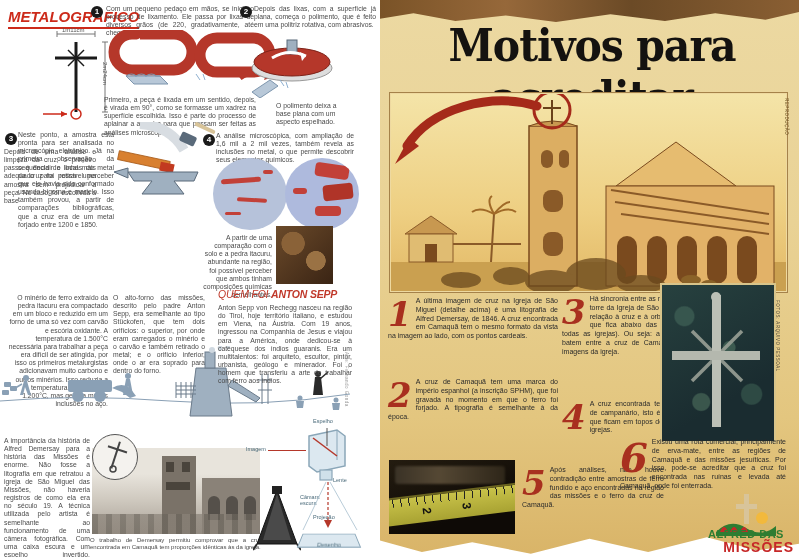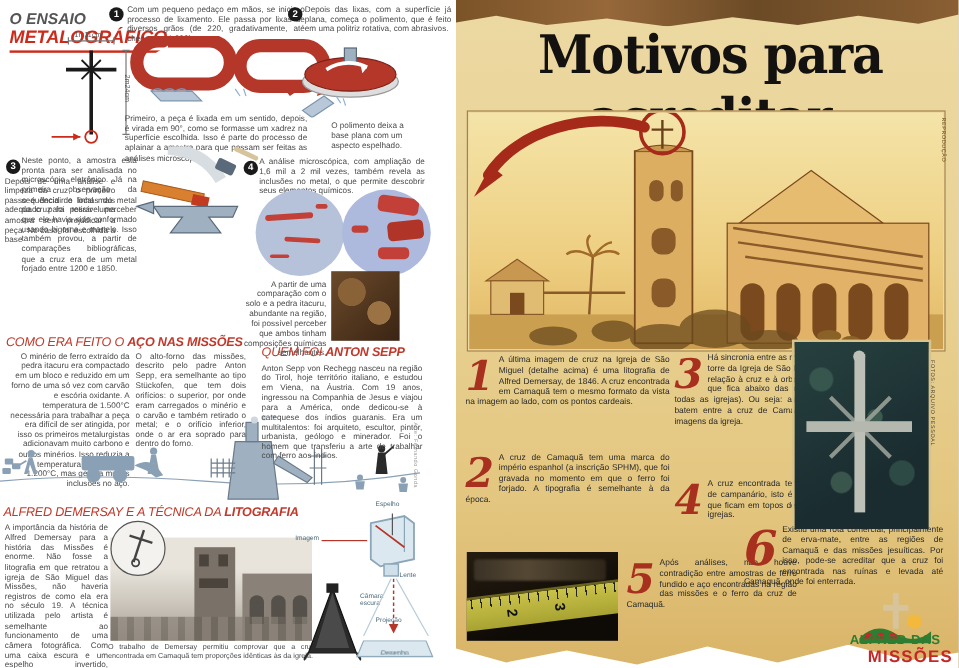--- a/index.html
+++ b/index.html
@@ -18,21 +18,20 @@
   .vert{writing-mode:vertical-rl;font-size:4.5px;color:#6b5020;letter-spacing:0.5px;}
 </style>
 </head>
 <body>
 
 <div id="canvas">
 
   <div class="abs" style="left:0;top:0;width:380px;height:557px;background:#fff;">
 
     <div class="abs" style="left:8px;top:8px;">
-      <div style="font-size:13px;font-style:italic;color:#555;font-weight:bold;">O ENSAIO</div>
       <div style="font-size:15px;font-style:italic;color:#cc2a1a;font-weight:800;border-bottom:2px solid #cc2a1a;padding-bottom:2px;">METALOGRÁFICO</div>
     </div>
 
     <svg class="abs" style="left:35px;top:26px;" width="82" height="100" viewBox="0 0 82 100">
       <line x1="22" y1="8" x2="60" y2="8" stroke="#777" stroke-width="1"></line>
       <line x1="22" y1="5" x2="22" y2="11" stroke="#777" stroke-width="1"></line>
       <line x1="60" y1="5" x2="60" y2="11" stroke="#777" stroke-width="1"></line>
       <line x1="41" y1="16" x2="41" y2="86" stroke="#1a1a1a" stroke-width="3"></line>
       <line x1="20" y1="32" x2="62" y2="32" stroke="#1a1a1a" stroke-width="3"></line>
       <g stroke="#1a1a1a" stroke-width="1.5">
@@ -116,23 +115,20 @@
         <div class="abs" style="left:8px;top:30px;width:14px;height:6px;background:#c24038;border-radius:3px;"></div>
       </div>
     </div>
 
     <div class="abs txt" style="left:200px;top:234px;width:72px;text-align:right;">A partir de uma comparação com o solo e a pedra itacuru, abundante na região, foi possível perceber que ambos tinham composições químicas semelhantes.</div>
     <div class="abs" style="left:276px;top:226px;width:57px;height:58px;background:
          radial-gradient(circle at 30% 30%, #8a6238 0 20%, transparent 21%),
          radial-gradient(circle at 70% 60%, #9a7244 0 18%, transparent 19%),
          linear-gradient(135deg,#6b4a2a,#3a2414);"></div>
 
-    <div class="abs sect-title" style="left:5px;top:279px;">
-      <span>COMO ERA FEITO O </span><b>AÇO NAS MISSÕES</b>
-    </div>
     <div class="abs txt" style="left:8px;top:294px;width:100px;text-align:right;">O minério de ferro extraído da pedra itacuru era compactado em um bloco e reduzido em um forno de uma só vez com carvão e escória oxidante. A temperatura de 1.500°C necessária para trabalhar a peça era difícil de ser atingida, por isso os primeiros metalurgistas adicionavam muito carbono e outros minérios. Isso reduzia a temperatura necessária a 1.200°C, mas gerava muitas inclusões no aço.</div>
     <div class="abs txt" style="left:113px;top:294px;width:92px;">O alto-forno das missões, descrito pelo padre Anton Sepp, era semelhante ao tipo Stückofen, que tem dois orifícios: o superior, por onde eram carregados o minério e o carvão e também retirado o metal; e o orifício inferior, onde o ar era soprado para dentro do forno.</div>
 
     <svg class="abs" style="left:0;top:346px;" width="350" height="80" viewBox="0 0 350 80">
       <path d="M0,55 Q80,48 170,55 T350,48" fill="none" stroke="#8aa0b5" stroke-width="1"></path>
       <g fill="#8aa0b5">
         <rect x="2" y="44" width="7" height="5" rx="1"></rect>
           <rect x="10" y="40" width="7" height="5" rx="1"></rect>
           <rect x="4" y="36" width="7" height="5" rx="1"></rect>
         <circle cx="26" cy="32" r="3"></circle>
@@ -181,23 +177,20 @@
           <path d="M332,57 l8,0 -1,7 -6,0 z"></path>
       </g>
     </svg>
 
     <div class="abs sect-title" style="left:218px;top:288px;font-style:italic;">
       <span>QUEM FOI </span><b>ANTON SEPP</b>
     </div>
     <div class="abs txt" style="left:218px;top:304px;width:134px;">Anton Sepp von Rechegg nasceu na região do Tirol, hoje território italiano, e estudou em Viena, na Áustria. Com 19 anos, ingressou na Companhia de Jesus e viajou para a América, onde dedicou-se à catequese dos índios guaranis. Era um multitalentos: foi arquiteto, escultor, pintor, urbanista, geólogo e minerador. Foi o homem que transferiu a arte de trabalhar com ferro aos índios.</div>
     <div class="abs vert" style="left:344px;top:352px;color:#999;">Arte: Fernando Gonda</div>
 
-    <div class="abs sect-title" style="left:3px;top:421px;">
-      <span>ALFRED DEMERSAY E A TÉCNICA DA </span><b>LITOGRAFIA</b>
-    </div>
     <div class="abs txt" style="left:4px;top:437px;width:86px;">A importância da história de Alfred Demersay para a história das Missões é enorme. Não fosse a litografia em que retratou a igreja de São Miguel das Missões, não haveria registros de como ela era no século 19. A técnica utilizada pelo artista é semelhante ao funcionamento de uma câmera fotográfica. Com uma caixa escura e um espelho invertido, Demersay conseguiu enquadrar a igreja na superfície do material usado para desenhar a imagem. Por isso, a precisão do desenho é tão grande.</div>
 
     <div class="abs" style="left:92px;top:448px;width:168px;height:86px;background:linear-gradient(180deg,#e8e4dc 0 30%,#cfc9bf 60%,#a8a096);overflow:hidden;">
       <div class="abs" style="left:70px;top:8px;width:34px;height:78px;background:#7a7268;"></div>
       <div class="abs" style="left:74px;top:14px;width:8px;height:10px;background:#4a443c;"></div>
       <div class="abs" style="left:90px;top:14px;width:8px;height:10px;background:#4a443c;"></div>
       <div class="abs" style="left:74px;top:34px;width:24px;height:8px;background:#4a443c;"></div>
       <div class="abs" style="left:110px;top:30px;width:58px;height:56px;background:#8a8278;"></div>
       <div class="abs" style="left:116px;top:48px;width:12px;height:24px;background:#55504a;border-radius:6px 6px 0 0;"></div>
       <div class="abs" style="left:134px;top:48px;width:12px;height:24px;background:#55504a;border-radius:6px 6px 0 0;"></div>

